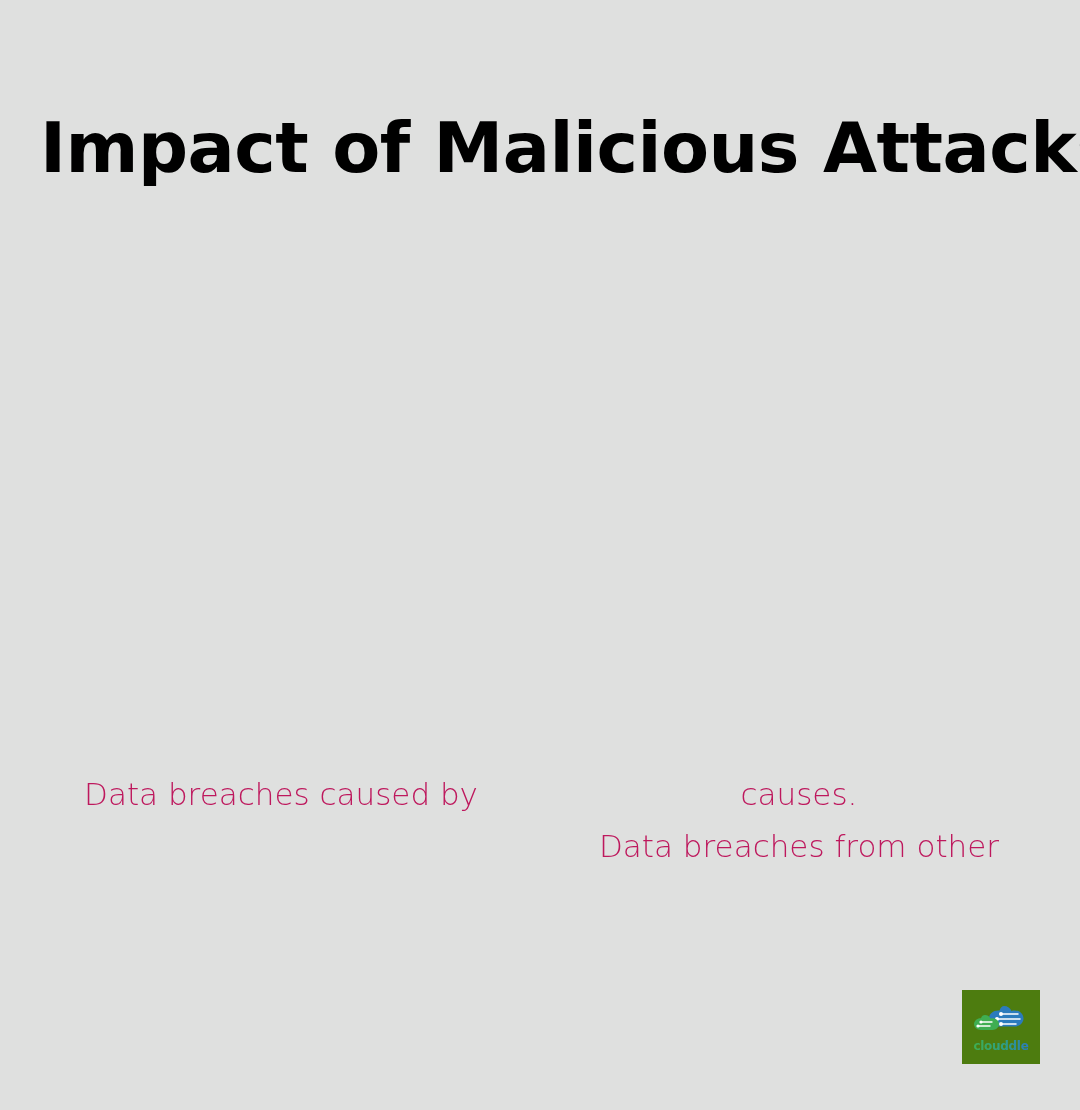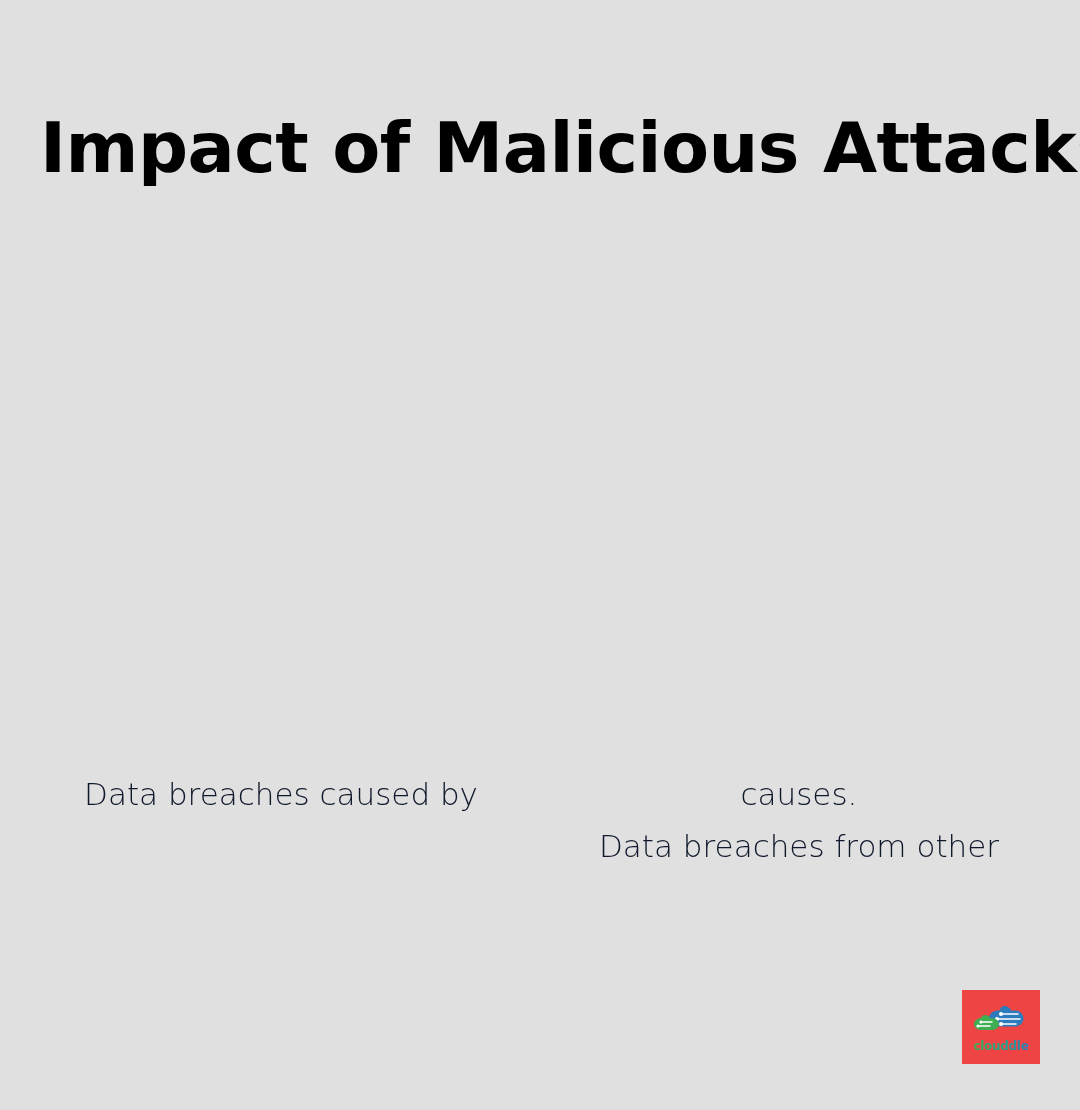--- a/index.html
+++ b/index.html
@@ -93,33 +93,33 @@
   }
   .caption {
     position: absolute;
     top: 0;
     width: 490px;
     text-align: center;
     font-family: "DejaVu Sans", sans-serif;
     font-weight: 300;
     font-size: 31px;
     line-height: 52px;
-    color: #0f172a;
+    color: #be185d;
   }
   .caption.left  { left: 36px; }
   .caption.right { left: 554px; }
 
   
   .logo-card {
     position: absolute;
     left: 962px;
     top: 990px;
     width: 78px;
     height: 74px;
-    background: #ef4444;
+    background: #4d7c0f;
     display: flex;
     flex-direction: column;
     align-items: center;
     justify-content: center;
     box-sizing: border-box;
   }
   .logo-mark {
     display: block;
     width: 58px;
     height: 36px;

